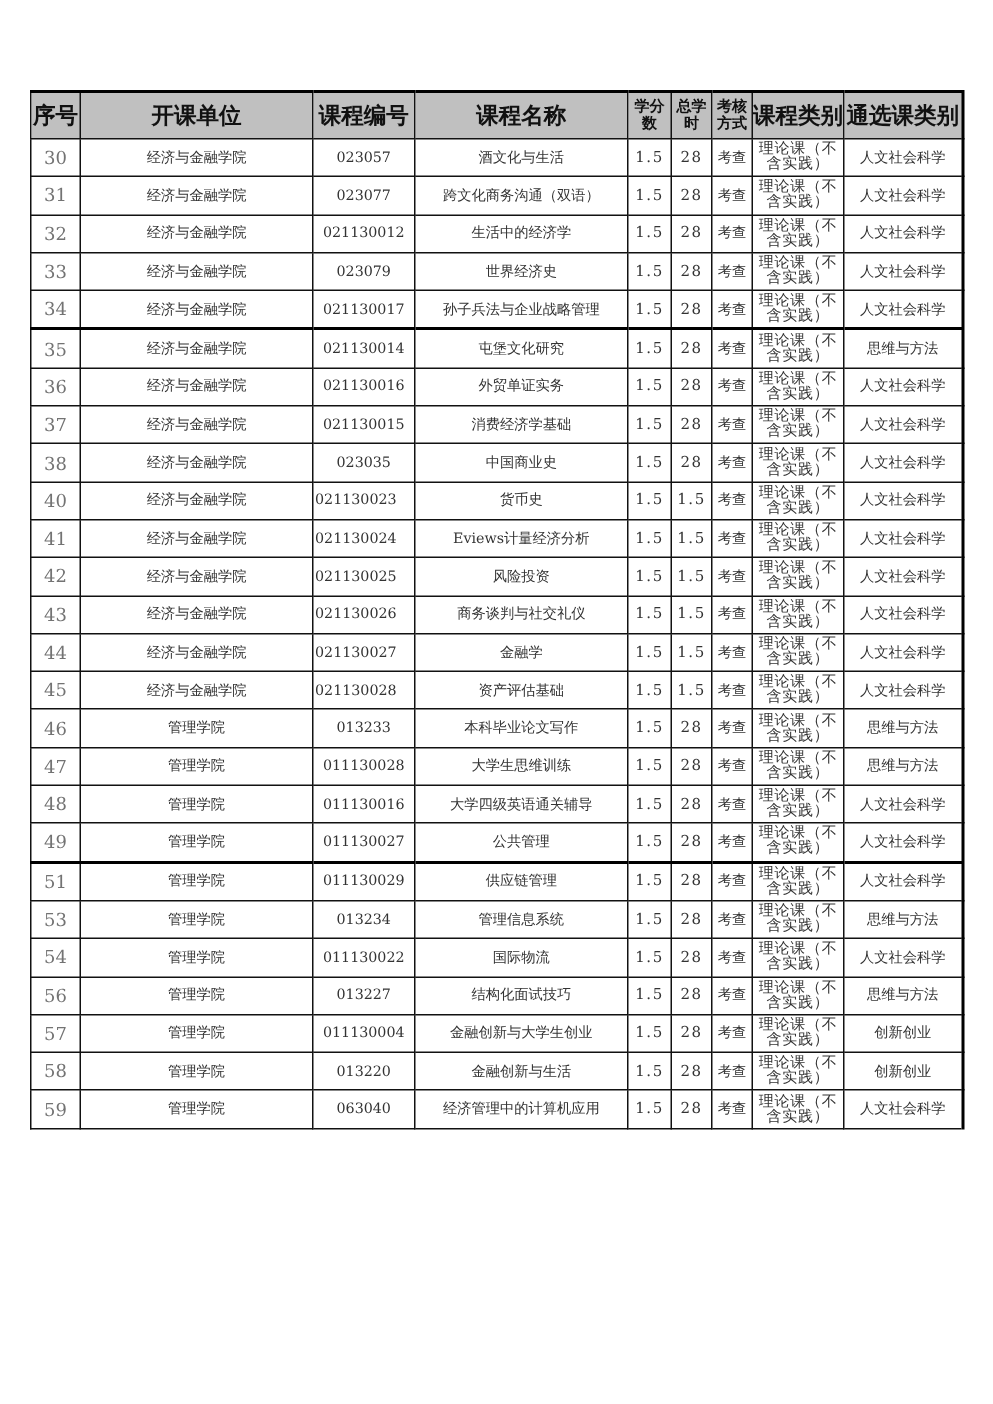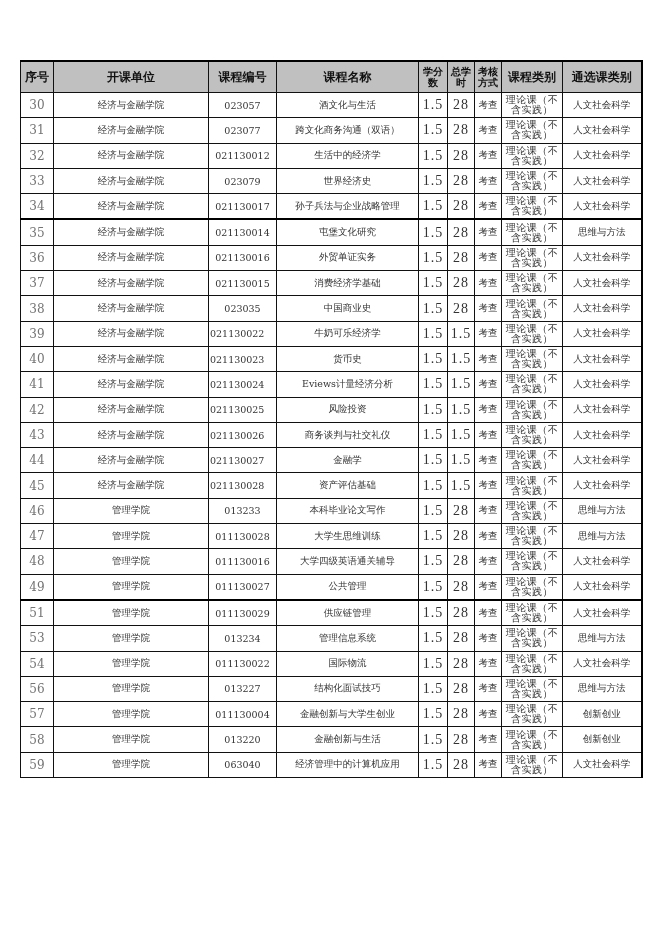--- a/index.html
+++ b/index.html
@@ -31,40 +31,40 @@
     padding: 0;
     text-align: center;
     vertical-align: middle;
     overflow: hidden;
     white-space: nowrap;
   }
   th {
     background: #c0c0c0;
     font-family: "DejaVu Sans", "Liberation Sans", sans-serif;
     font-weight: bold;
-    font-size: 12px;
+    font-size: 15px;
     height: 30px;
     line-height: 11px;
     color: #111;
   }
   th.wrap { white-space: normal; font-size: 10px; }
   td {
     height: 24.3px;
     font-size: 9.5px;
     color: #333;
   }
   td.seq { font-size: 12px; color: #737373; }
   td.code-left { text-align: left; padding-left: 1px; }
   td.cat {
     white-space: normal;
     font-size: 10px;
     line-height: 10px;
     letter-spacing: 0.5px;
   }
-  td.num { font-size: 14px; letter-spacing: 1px; font-family: Liberation Serif, serif; }
+  td.num { font-size: 10px; letter-spacing: 1px; }
   tr.thick-top td { border-top: 2px solid #000; }
   thead tr th { border-top: 2px solid #000; }
   table { border-right: 2px solid #000; }
 </style>
 </head>
 <body>
 
 <div class="sheet">
   <table>
     <colgroup>
@@ -193,31 +193,20 @@
     <td>经济与金融学院</td>
     <td>023035</td>
     <td>中国商业史</td>
     <td class="num">1.5</td>
     <td class="num">28</td>
     <td>考查</td>
     <td class="cat">理论课（不含实践）</td>
     <td>人文社会科学</td>
   </tr>
 
-  <tr>
-    <td class="seq">39</td>
-    <td>经济与金融学院</td>
-    <td class="code-left">021130022</td>
-    <td>牛奶可乐经济学</td>
-    <td class="num">1.5</td>
-    <td class="num">1.5</td>
-    <td>考查</td>
-    <td class="cat">理论课（不含实践）</td>
-    <td>人文社会科学</td>
-  </tr>
 
   <tr>
     <td class="seq">40</td>
     <td>经济与金融学院</td>
     <td class="code-left">021130023</td>
     <td>货币史</td>
     <td class="num">1.5</td>
     <td class="num">1.5</td>
     <td>考查</td>
     <td class="cat">理论课（不含实践）</td>

